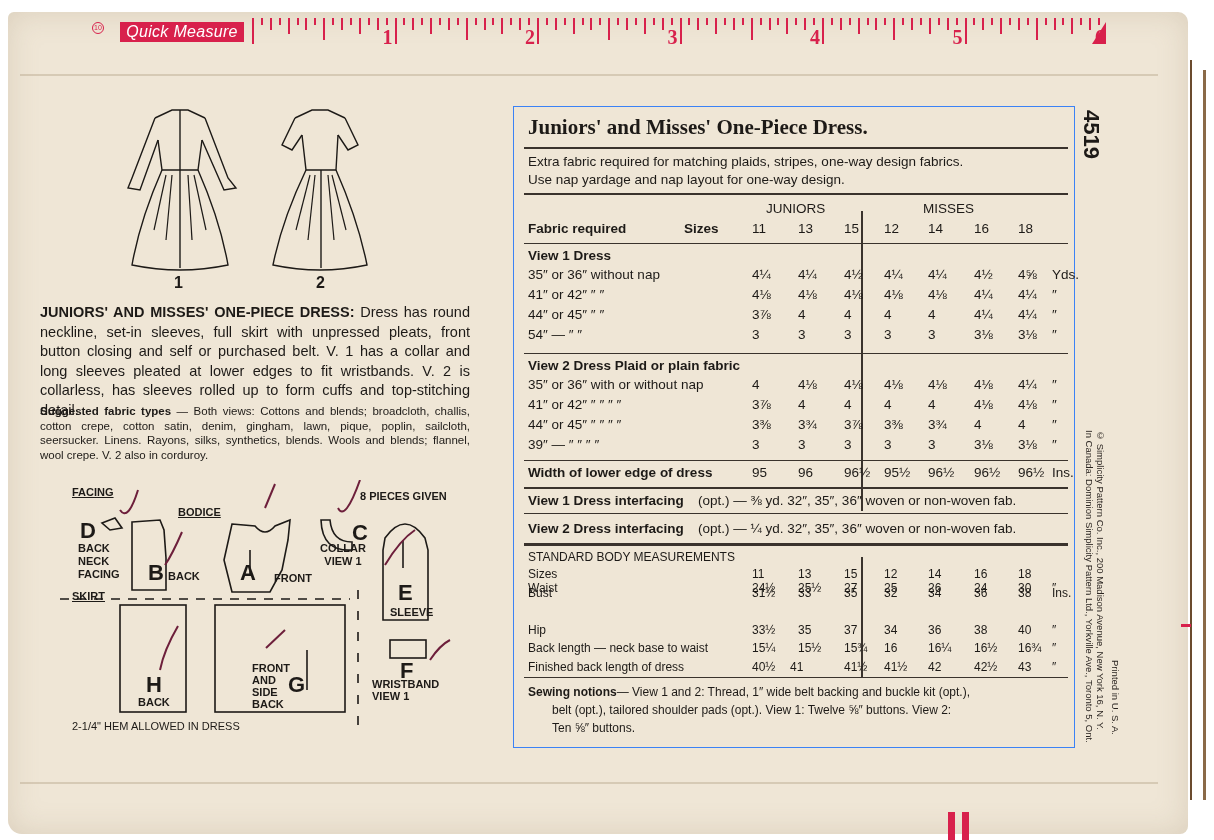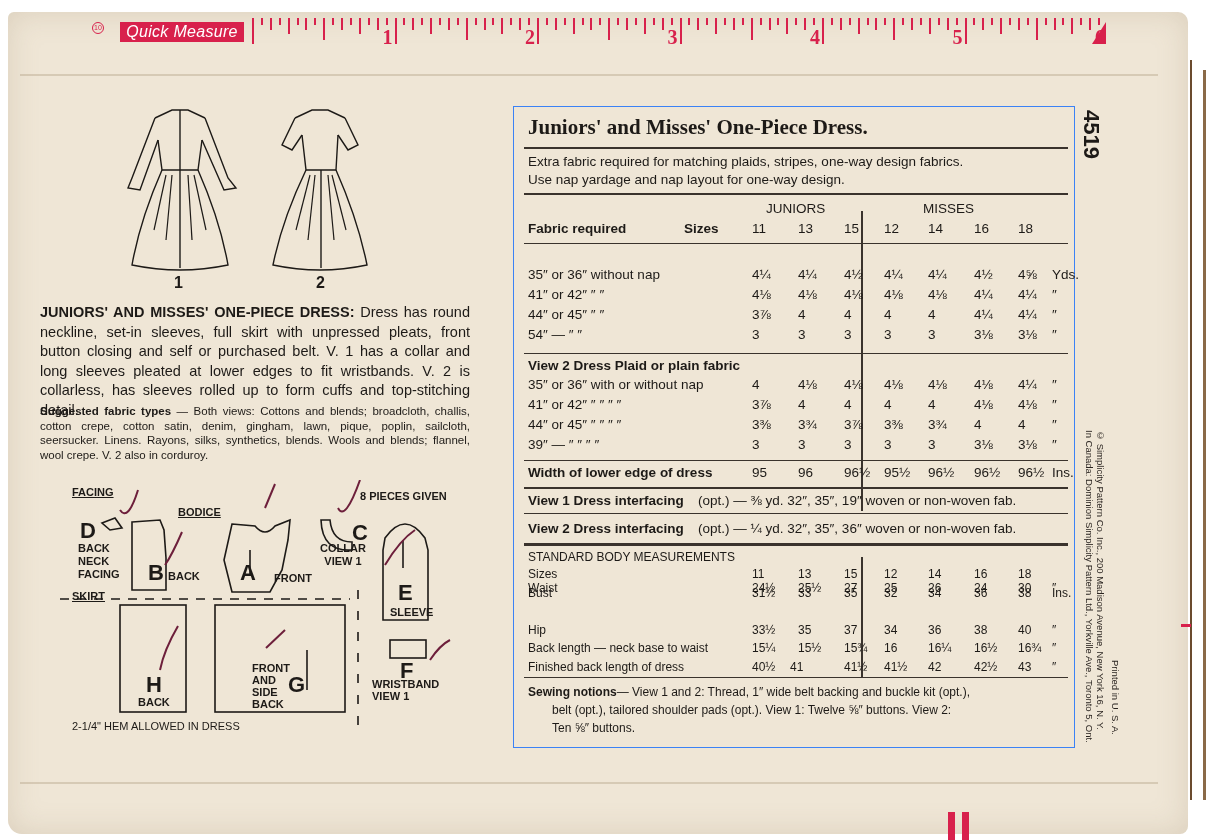--- a/index.html
+++ b/index.html
@@ -297,34 +297,35 @@
   <span style="left: 224px;">11</span>
       <span style="left: 270px;">13</span>
       <span style="left: 316px;">15</span>
       <span style="left: 356px;">12</span>
       <span style="left: 400px;">14</span>
       <span style="left: 446px;">16</span>
       <span style="left: 490px;">18</span>
     </div>
   <div class="hr thin" style="top:136px;"></div>
 
+  <div class="row bold" style="top:141px;">View 1   Dress</div>
   <div id="view1-rows"></div>
   <div class="hr thin" style="top:246px;"></div>
 
   <div class="row" style="top:251px;">
       <span class="bold" style="left:0;">View 2   Dress   Plaid or plain fabric</span>
     </div>
   <div id="view2-rows"></div>
   <div class="hr thin" style="top:353px;"></div>
   <div id="width-row"></div>
   <div class="hr" style="top:380px;"></div>
 
   <div class="row" style="top:386px;">
     <span class="bold" style="left:0;">View 1 Dress interfacing</span>
-    <span style="left:170px;">(opt.) — ⅜ yd. 32″, 35″, 19″ woven or non-woven fab.</span>
+    <span style="left:170px;">(opt.) — ⅜ yd. 32″, 35″, 36″ woven or non-woven fab.</span>
   </div>
   <div class="hr thin" style="top:406px;"></div>
   <div class="row" style="top:414px;">
     <span class="bold" style="left:0;">View 2 Dress interfacing</span>
     <span style="left:170px;">(opt.) — ¼ yd. 32″, 35″, 36″ woven or non-woven fab.</span>
   </div>
   <div class="hr thick" style="top:436px;"></div>
 
   <div class="row sm" style="top:443px;">STANDARD BODY MEASUREMENTS</div>
   <div id="body-rows"></div>

